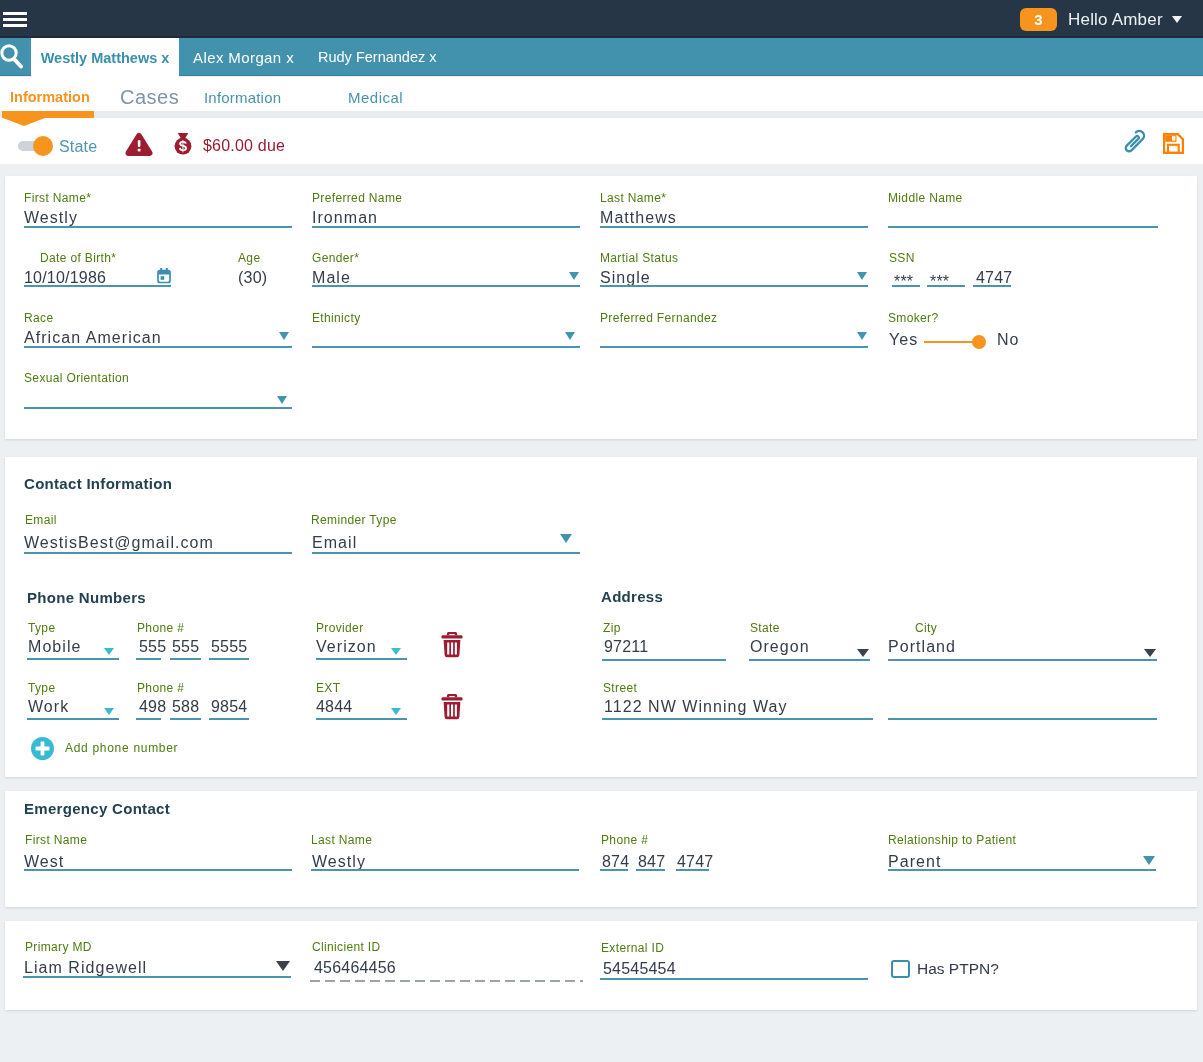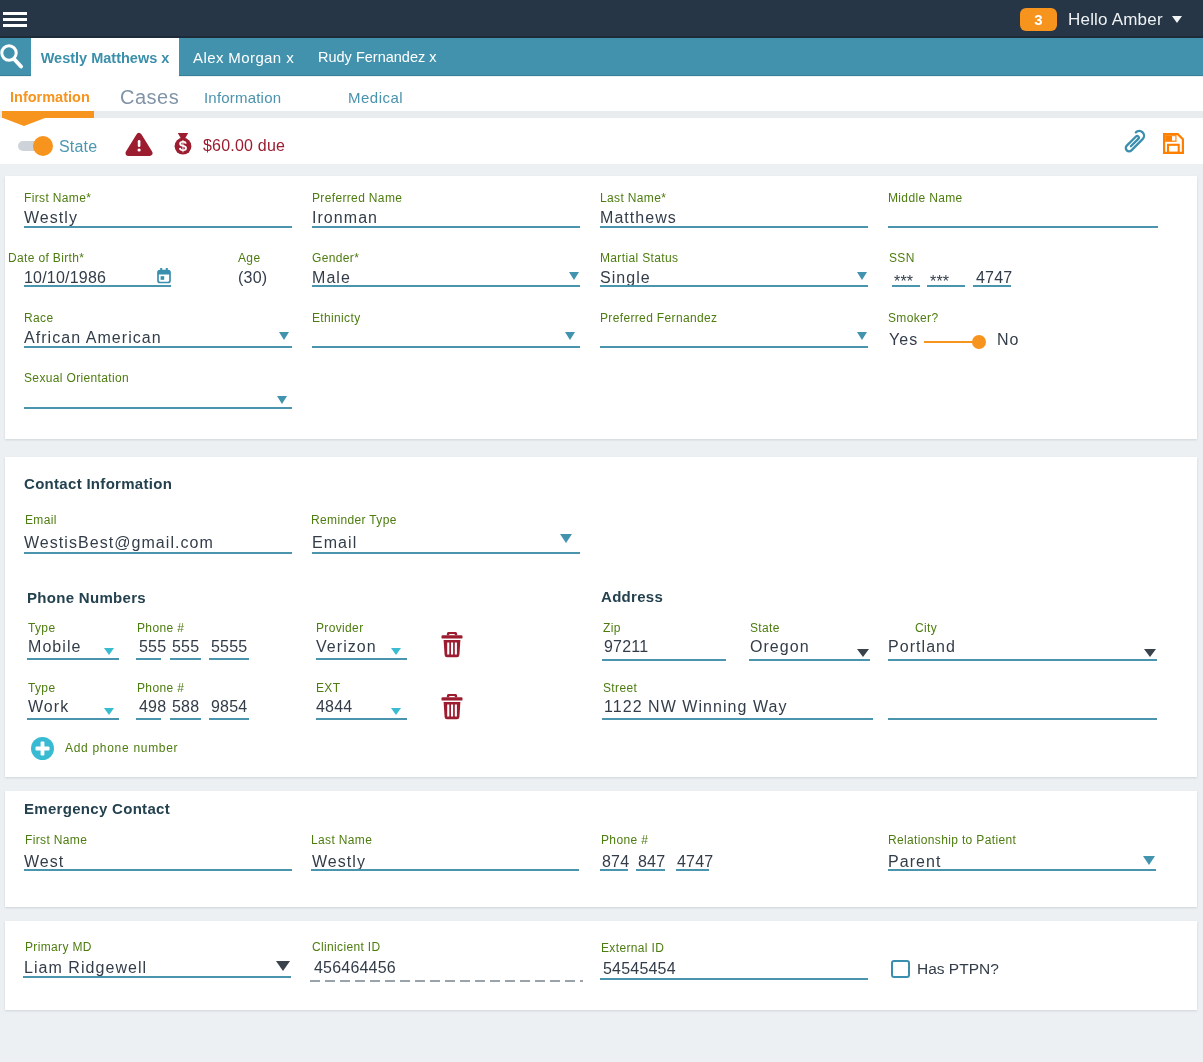--- a/index.html
+++ b/index.html
@@ -75,21 +75,21 @@
 <div class="ul" style="left:24px;top:226px;width:268px"></div>
 <div class="lbl" style="left:312px;top:190px">Preferred Name</div>
 <div class="val" style="left:312px;top:210px">Ironman</div>
 <div class="ul" style="left:312px;top:226px;width:268px"></div>
 <div class="lbl" style="left:600px;top:190px">Last Name*</div>
 <div class="val" style="left:600px;top:210px">Matthews</div>
 <div class="ul" style="left:600px;top:226px;width:268px"></div>
 <div class="lbl" style="left:888px;top:190px">Middle Name</div>
 <div class="ul" style="left:888px;top:226px;width:270px"></div>
 
-<div class="lbl" style="left:8px;top:250px">Date of Birth*</div>
+<div class="lbl" style="left:40px;top:250px">Date of Birth*</div>
 <div class="val num" style="left:24px;top:270px">10/10/1986</div>
 <div class="ul" style="left:24px;top:285px;width:147px"></div>
 <svg class="abs" style="left:157px;top:268px" width="14" height="16" viewBox="0 0 14 16">
  <rect x="1" y="2.5" width="12" height="12" rx="2" fill="none" stroke="#3a8fae" stroke-width="1.7"></rect>
  <rect x="1" y="2.5" width="12" height="4" fill="#3a8fae"></rect>
  <rect x="3.2" y="0" width="2" height="3.4" fill="#3a8fae"></rect>
  <rect x="8.8" y="0" width="2" height="3.4" fill="#3a8fae"></rect>
  <rect x="3.6" y="8.2" width="3.6" height="3.6" fill="#3a8fae"></rect>
 </svg>
 <div class="lbl" style="left:238px;top:250px">Age</div>

